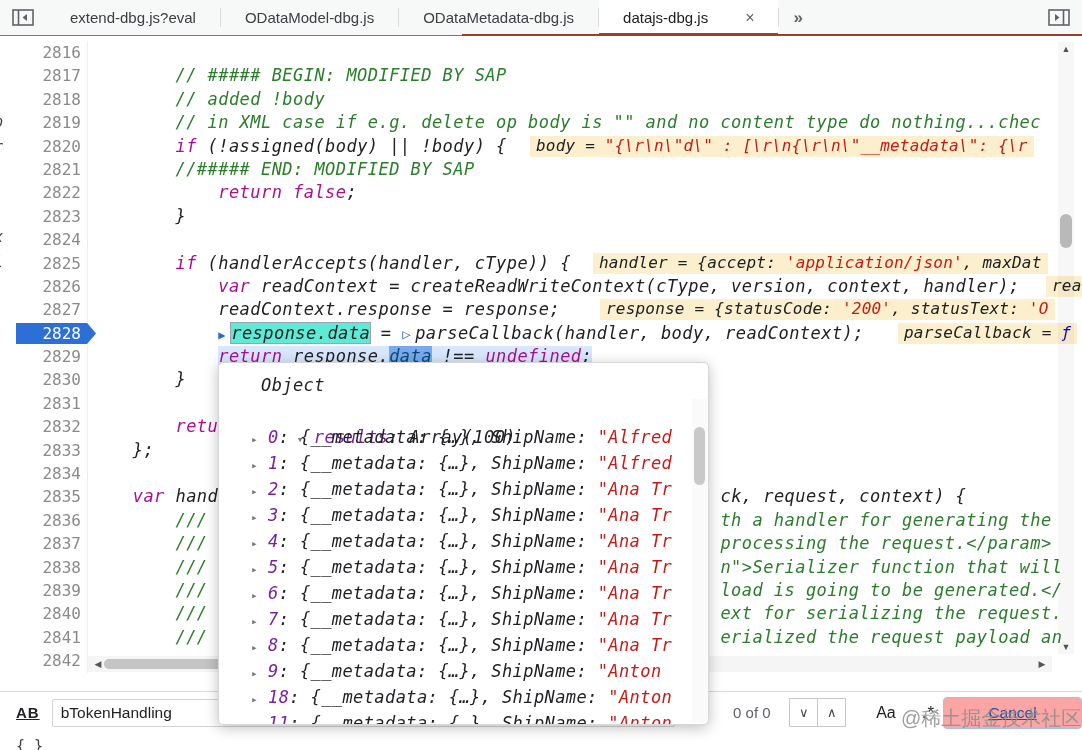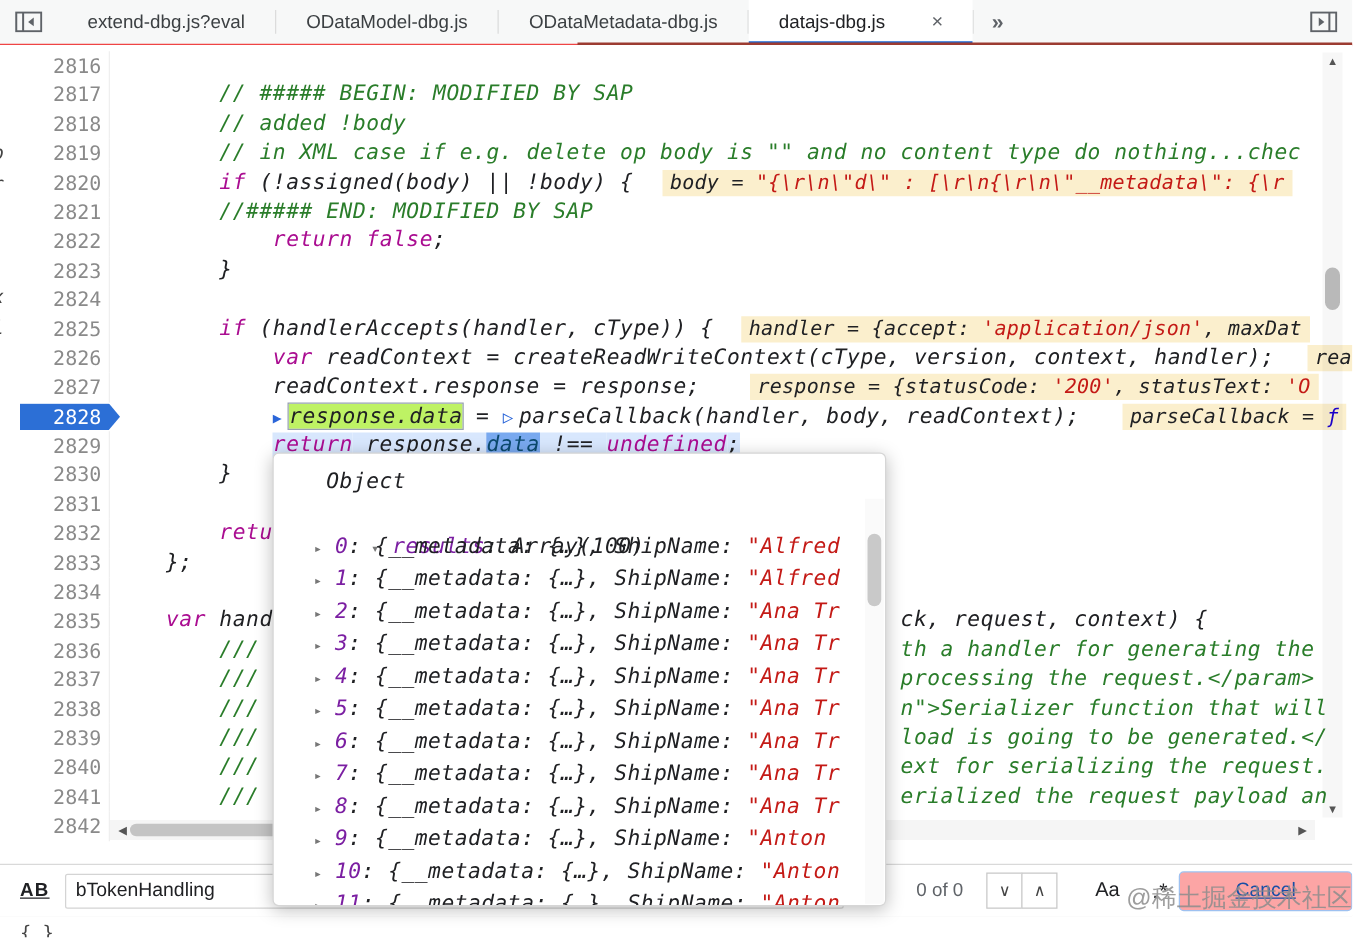--- a/index.html
+++ b/index.html
@@ -30,21 +30,21 @@
   .gutter.exec{color:#fff;border-right-color:transparent;}
   .gutter.exec::before{content:"";position:absolute;left:16px;right:-9px;top:1px;bottom:1px;background:#2c6fd6;
           clip-path:polygon(0 0,calc(100% - 9px) 0,100% 50%,calc(100% - 9px) 100%,0 100%);}
   .code{position:absolute;left:90px;top:0;right:0;font:italic 17px "DejaVu Sans Mono",monospace;
         letter-spacing:0.45px;line-height:23.4px;color:#202124;}
   .tok-com{color:#2a7d2a;}
   .tok-kw{color:#aa0d91;}
   .tok-str{color:#c41a16;}
   .tok-def{color:#202124;}
   .tok-fn{color:#1c00cf;}
-  .boxed{outline:1px solid #98a2b0;background:#bef264;text-align:center;}
+  .boxed{outline:1px solid #98a2b0;background:#5eead4;text-align:center;}
   .band{background:#d8e7fd;}
   .selword{background:#79a9ef;color:#0c4a6e;font-style:italic;}
   .marker{display:inline-block;width:13px;color:#2b66d9;font-style:normal;font-size:12px;}
   .marker.outline{font-size:14px;}
   .badge{position:absolute;top:1px;height:21px;line-height:21px;background:#fbefcd;padding:0 6px;
          font:italic 16px "DejaVu Sans Mono",monospace;letter-spacing:0.2px;white-space:pre;}
 
   
   .vscroll{position:absolute;right:8px;top:6px;width:16px;height:612px;background:rgba(0,0,0,0.03);z-index:5;}
   .sc-arr{position:absolute;color:#555;font-size:9px;width:16px;text-align:center;font-style:normal;cursor:pointer;}
@@ -189,21 +189,21 @@
         <div class="popup-row"><span class="tri">▸</span><span class="pkey">0</span><span class="tok-def">: </span><span class="tok-def">{__metadata: {…}, ShipName: </span><span class="pval-str">"Alfred</span></div>
         <div class="popup-row"><span class="tri">▸</span><span class="pkey">1</span><span class="tok-def">: </span><span class="tok-def">{__metadata: {…}, ShipName: </span><span class="pval-str">"Alfred</span></div>
         <div class="popup-row"><span class="tri">▸</span><span class="pkey">2</span><span class="tok-def">: </span><span class="tok-def">{__metadata: {…}, ShipName: </span><span class="pval-str">"Ana Tr</span></div>
         <div class="popup-row"><span class="tri">▸</span><span class="pkey">3</span><span class="tok-def">: </span><span class="tok-def">{__metadata: {…}, ShipName: </span><span class="pval-str">"Ana Tr</span></div>
         <div class="popup-row"><span class="tri">▸</span><span class="pkey">4</span><span class="tok-def">: </span><span class="tok-def">{__metadata: {…}, ShipName: </span><span class="pval-str">"Ana Tr</span></div>
         <div class="popup-row"><span class="tri">▸</span><span class="pkey">5</span><span class="tok-def">: </span><span class="tok-def">{__metadata: {…}, ShipName: </span><span class="pval-str">"Ana Tr</span></div>
         <div class="popup-row"><span class="tri">▸</span><span class="pkey">6</span><span class="tok-def">: </span><span class="tok-def">{__metadata: {…}, ShipName: </span><span class="pval-str">"Ana Tr</span></div>
         <div class="popup-row"><span class="tri">▸</span><span class="pkey">7</span><span class="tok-def">: </span><span class="tok-def">{__metadata: {…}, ShipName: </span><span class="pval-str">"Ana Tr</span></div>
         <div class="popup-row"><span class="tri">▸</span><span class="pkey">8</span><span class="tok-def">: </span><span class="tok-def">{__metadata: {…}, ShipName: </span><span class="pval-str">"Ana Tr</span></div>
         <div class="popup-row"><span class="tri">▸</span><span class="pkey">9</span><span class="tok-def">: </span><span class="tok-def">{__metadata: {…}, ShipName: </span><span class="pval-str">"Anton</span></div>
-        <div class="popup-row"><span class="tri">▸</span><span class="pkey">10</span><span class="tok-def">: </span><span class="tok-def">{__metadata: {…}, ShipName: </span><span class="pval-str">"Anton</span></div>
+        <div class="popup-row"><span class="tri">▸</span><span class="pkey">18</span><span class="tok-def">: </span><span class="tok-def">{__metadata: {…}, ShipName: </span><span class="pval-str">"Anton</span></div>
         <div class="popup-row"><span class="tri">▸</span><span class="pkey">11</span><span class="tok-def">: </span><span class="tok-def">{__metadata: {…}, ShipName: </span><span class="pval-str">"Anton</span></div>
       </div>
     <div class="popup-scroll">
       <div class="popup-thumb"></div>
     </div>
   </div>
 
   <div class="searchbar">
     <span class="find-icon">AB</span>
     <input class="search-input" type="text" value="bTokenHandling" style="">

